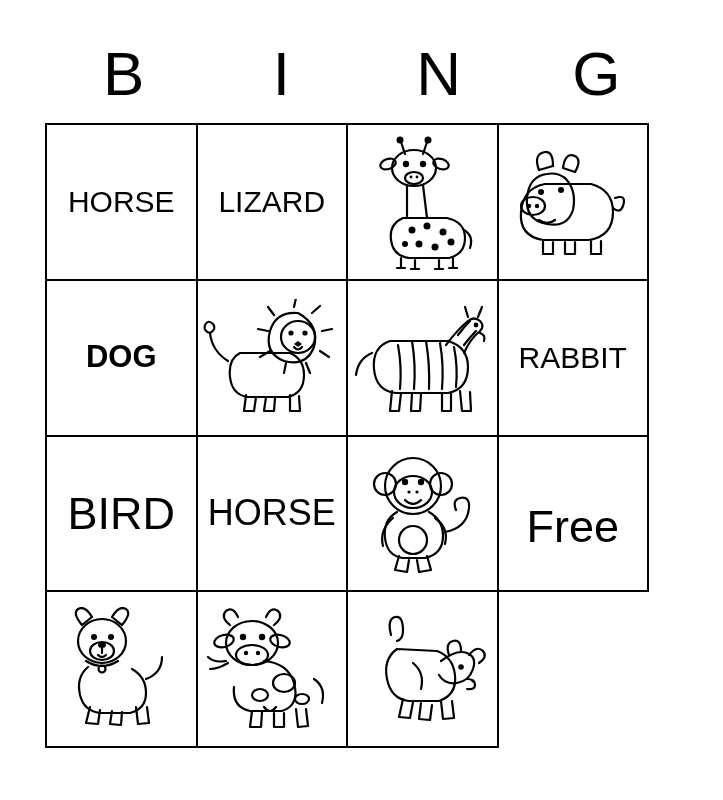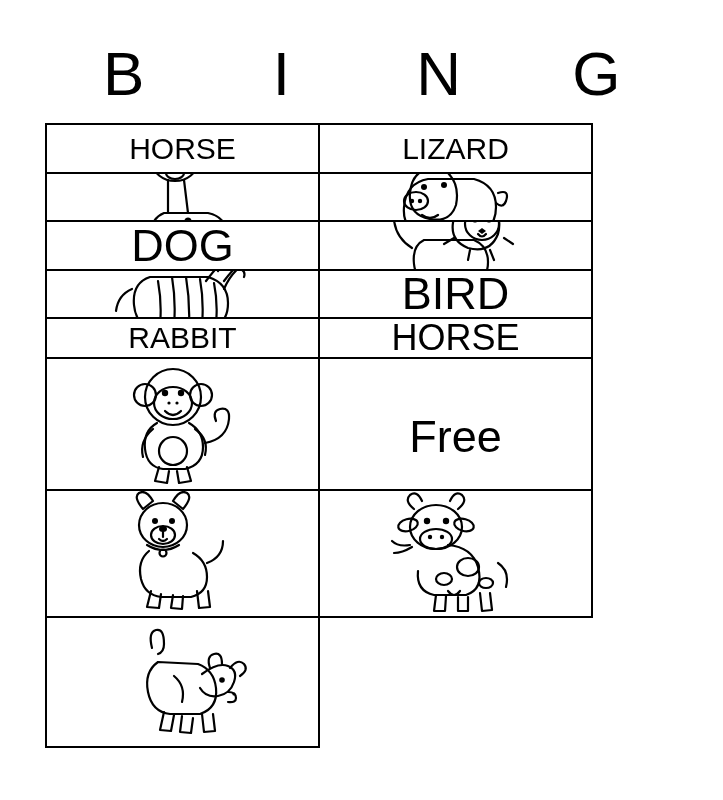--- a/index.html
+++ b/index.html
@@ -35,27 +35,27 @@
     line-height: 68px;
     font-weight: 400;
     font-family: "Liberation Sans", sans-serif;
     letter-spacing: 0px;
   }
   
   .bingo-grid {
     position: absolute;
     left: 45px;
     top: 123px;
-    width: 548px;
+    width: 604px;
     height: 625px;
     border-left: 2px solid #000;
     border-top: 2px solid #000;
     box-sizing: border-box;
     display: grid;
-    grid-template-columns: repeat(2, 1fr);
+    grid-template-columns: repeat(4, 1fr);
     grid-template-rows: repeat(4, 1fr);
   }
   .cell {
     border-right: 2px solid #000;
     border-bottom: 2px solid #000;
     box-sizing: border-box;
     position: relative;
     display: flex;
     align-items: center;
     justify-content: center;
@@ -65,21 +65,21 @@
     text-align: center;
     font-family: "Liberation Sans", sans-serif;
     font-weight: 400;
     line-height: 1.05;
     padding: 0 2px;
     white-space: nowrap;
   }
   .t-horse  { font-size: 30px; }
   .t-bear   { font-size: 42px; }
   .t-lizard { font-size: 30px; }
-  .t-dog    { font-size: 45px; }
+  .t-dog    { font-size: 31px; font-weight: bold; }
   .t-bird   { font-size: 45px; }
   .t-rabbit { font-size: 30px; }
   .t-hippo  { font-size: 36px; }
   .t-free   { font-size: 45px; margin-top: 26px; }
   .cell-art {
     width: 100%;
     height: 100%;
     display: flex;
     align-items: center;
     justify-content: center;
@@ -229,24 +229,24 @@
 
           <path d="M22 54 q-14 6 -16 22"></path>
 
           <path d="M48 46 q4 22 2 44 M62 42 q4 24 2 48 M76 42 q4 24 3 48 M90 44 q4 22 2 46 M104 48 q4 20 2 40"></path>
           <path d="M108 36 q6 -8 12 -14 M114 46 q6 -8 12 -14"></path>
         </svg>
       </div>
     </div>
 
     <div class="cell">
+      <div class="cell-text t-rabbit">RABBIT</div>
+    </div>
+    <div class="cell">
       <div class="cell-text t-bird">BIRD</div>
-    </div>
-    <div class="cell">
-      <div class="cell-text t-rabbit">RABBIT</div>
     </div>
     <div class="cell">
       <div class="cell-text t-hippo">HORSE</div>
     </div>
     <div class="cell">
       <div class="cell-art">
         <svg width="135" height="130" viewBox="0 0 135 130" fill="none" stroke="#000" stroke-width="2.2" stroke-linecap="round" stroke-linejoin="round">
 
           <circle cx="30" cy="36" r="11"></circle>
           <circle cx="86" cy="36" r="11"></circle>

